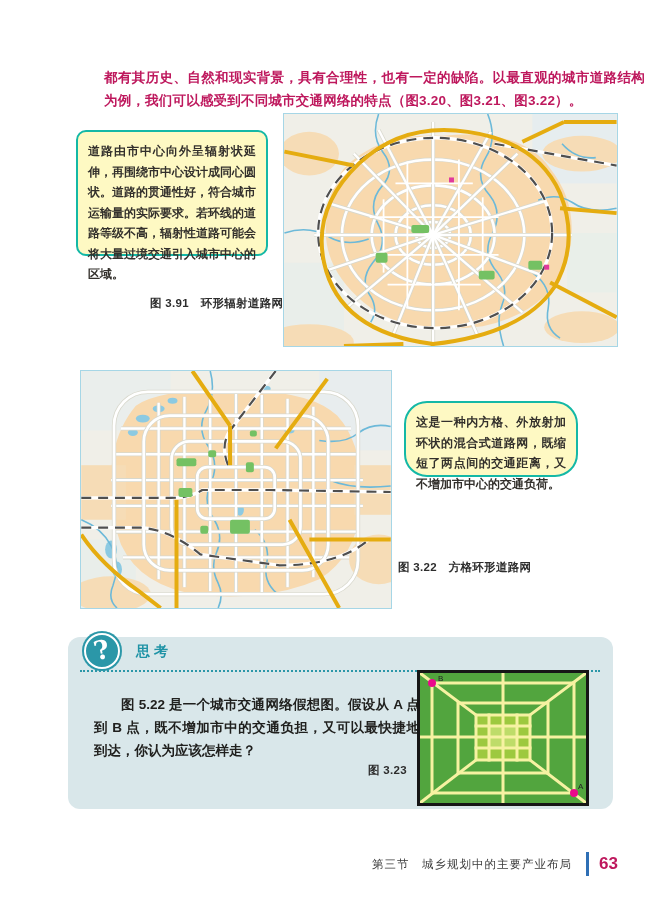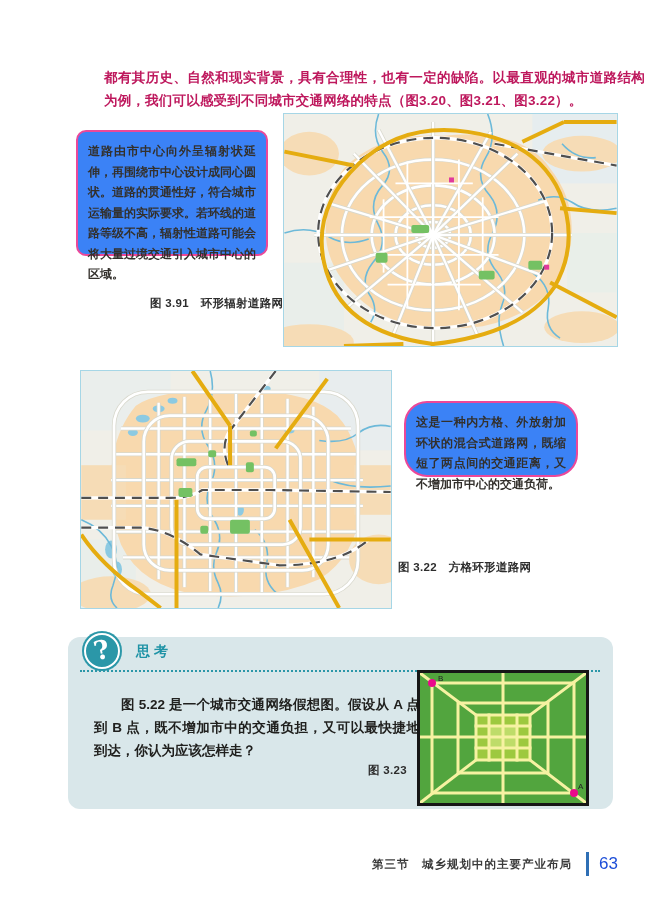--- a/index.html
+++ b/index.html
@@ -9,21 +9,21 @@
     overflow:hidden;
   }
   .abs{position:absolute;}
   
   .intro{
     left:72px;top:52px;width:541px;font-size:13.5px;line-height:23px;
     font-weight:600;color:#be185d;text-align:justify;letter-spacing:.2px;margin-left:32px;
   }
   
   .callout{
-    background:#3b82f6;border:2px solid #ec4899;border-radius:10px;
+    background:#fef9c3;border:2px solid #14b8a6;border-radius:10px;
     padding:9px 10px;font-size:12px;line-height:20.5px;font-weight:600;
     color:#33302c;text-align:justify;box-sizing:border-box;
   }
   .callout1{left:76px;top:130px;width:192px;height:126px;}
   .callout2{left:404px;top:401px;width:174px;height:76px;border-radius:23px;}
   
   .fig-caption{
     font-size:11.5px;color:#2d2d2d;font-weight:600;letter-spacing:.3px;white-space:nowrap;
   }
   .cap21{left:150px;top:296px;}
@@ -61,23 +61,23 @@
     line-height:23px;font-weight:600;color:#20201e;text-align:justify;
     text-indent:2em;
   }
   .diagram{
     position:absolute;left:349px;top:33px;width:166px;height:130px;
     border:3px solid #161616;box-sizing:content-box;background:#52a53e;
   }
   .diagram svg{display:block;width:100%;height:100%;}
   
   .footer{left:0;top:852px;width:618px;display:flex;align-items:center;justify-content:flex-end;}
-  .footer .section{font-size:11.5px;color:#3a3a3a;font-weight:700;letter-spacing:1px;}
+  .footer .section{font-size:11.5px;color:#3a3a3a;font-weight:400;letter-spacing:1px;}
   .footer .bar{width:3px;height:24px;background:#2f6fb5;margin:0 10px 0 14px;}
-  .footer .pagenum{font-size:17px;font-weight:normal;color:#1d4ed8;}
+  .footer .pagenum{font-size:17px;font-weight:bold;color:#be185d;}
 </style>
 </head>
 <body>
 
 <p class="abs intro">都有其历史、自然和现实背景，具有合理性，也有一定的缺陷。以最直观的城市道路结构为例，我们可以感受到不同城市交通网络的特点（图3.20、图3.21、图3.22）。</p>
 
 <div class="abs callout callout1">
   <span>道路由市中心向外呈辐射状延伸，再围绕市中心设计成同心圆状。道路的贯通性好，符合城市运输量的实际要求。若环线的道路等级不高，辐射性道路可能会将大量过境交通引入城市中心的区域。</span>
 </div>
 

